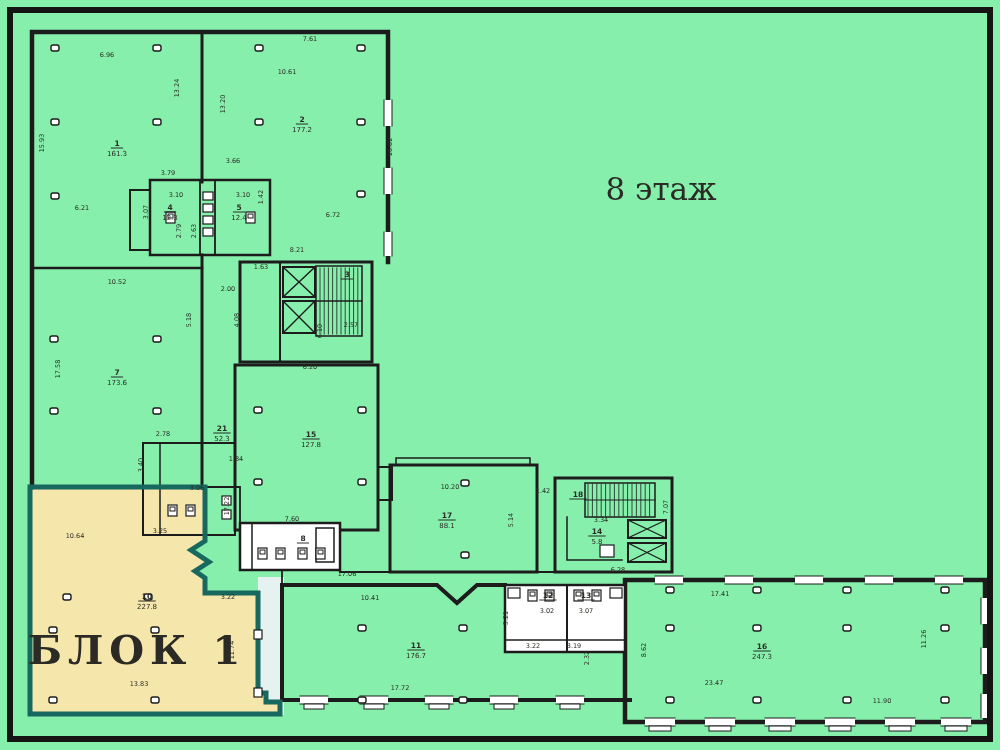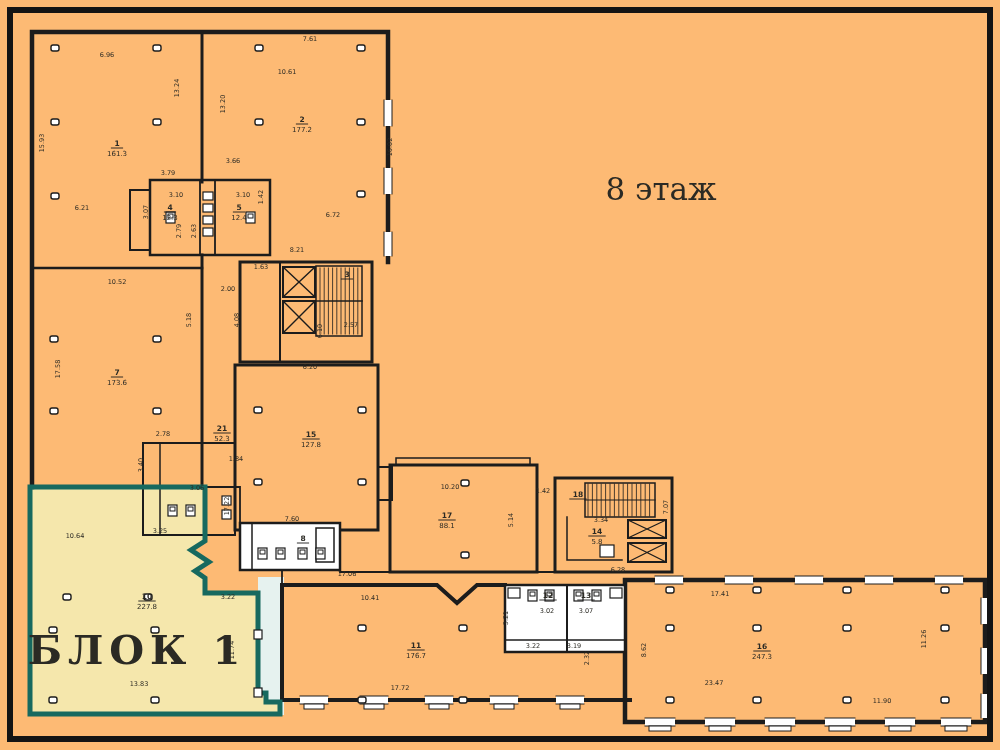--- a/index.html
+++ b/index.html
@@ -1,16 +1,16 @@
 <!DOCTYPE html>
 <html><head>
 <meta charset="utf-8">
 <style>
   html,body{margin:0;padding:0;background:#ffffff;}
-  .page{position:relative;width:1000px;height:750px;background:#fdba74;overflow:hidden;
+  .page{position:relative;width:1000px;height:750px;background:#86efac;overflow:hidden;
         font-family:"DejaVu Sans",sans-serif;}
   svg text{fill:#2b2a24;}
   .dim{font-size:6.5px;}
   .num{font-size:7.5px;font-weight:bold;}
   .area{font-size:7px;}
   .title{font-family:"DejaVu Serif",serif;font-size:31px;}
   .block{font-family:"DejaVu Serif",serif;font-size:40px;font-weight:bold;letter-spacing:6px;}
 </style>
 </head>
 <body>

